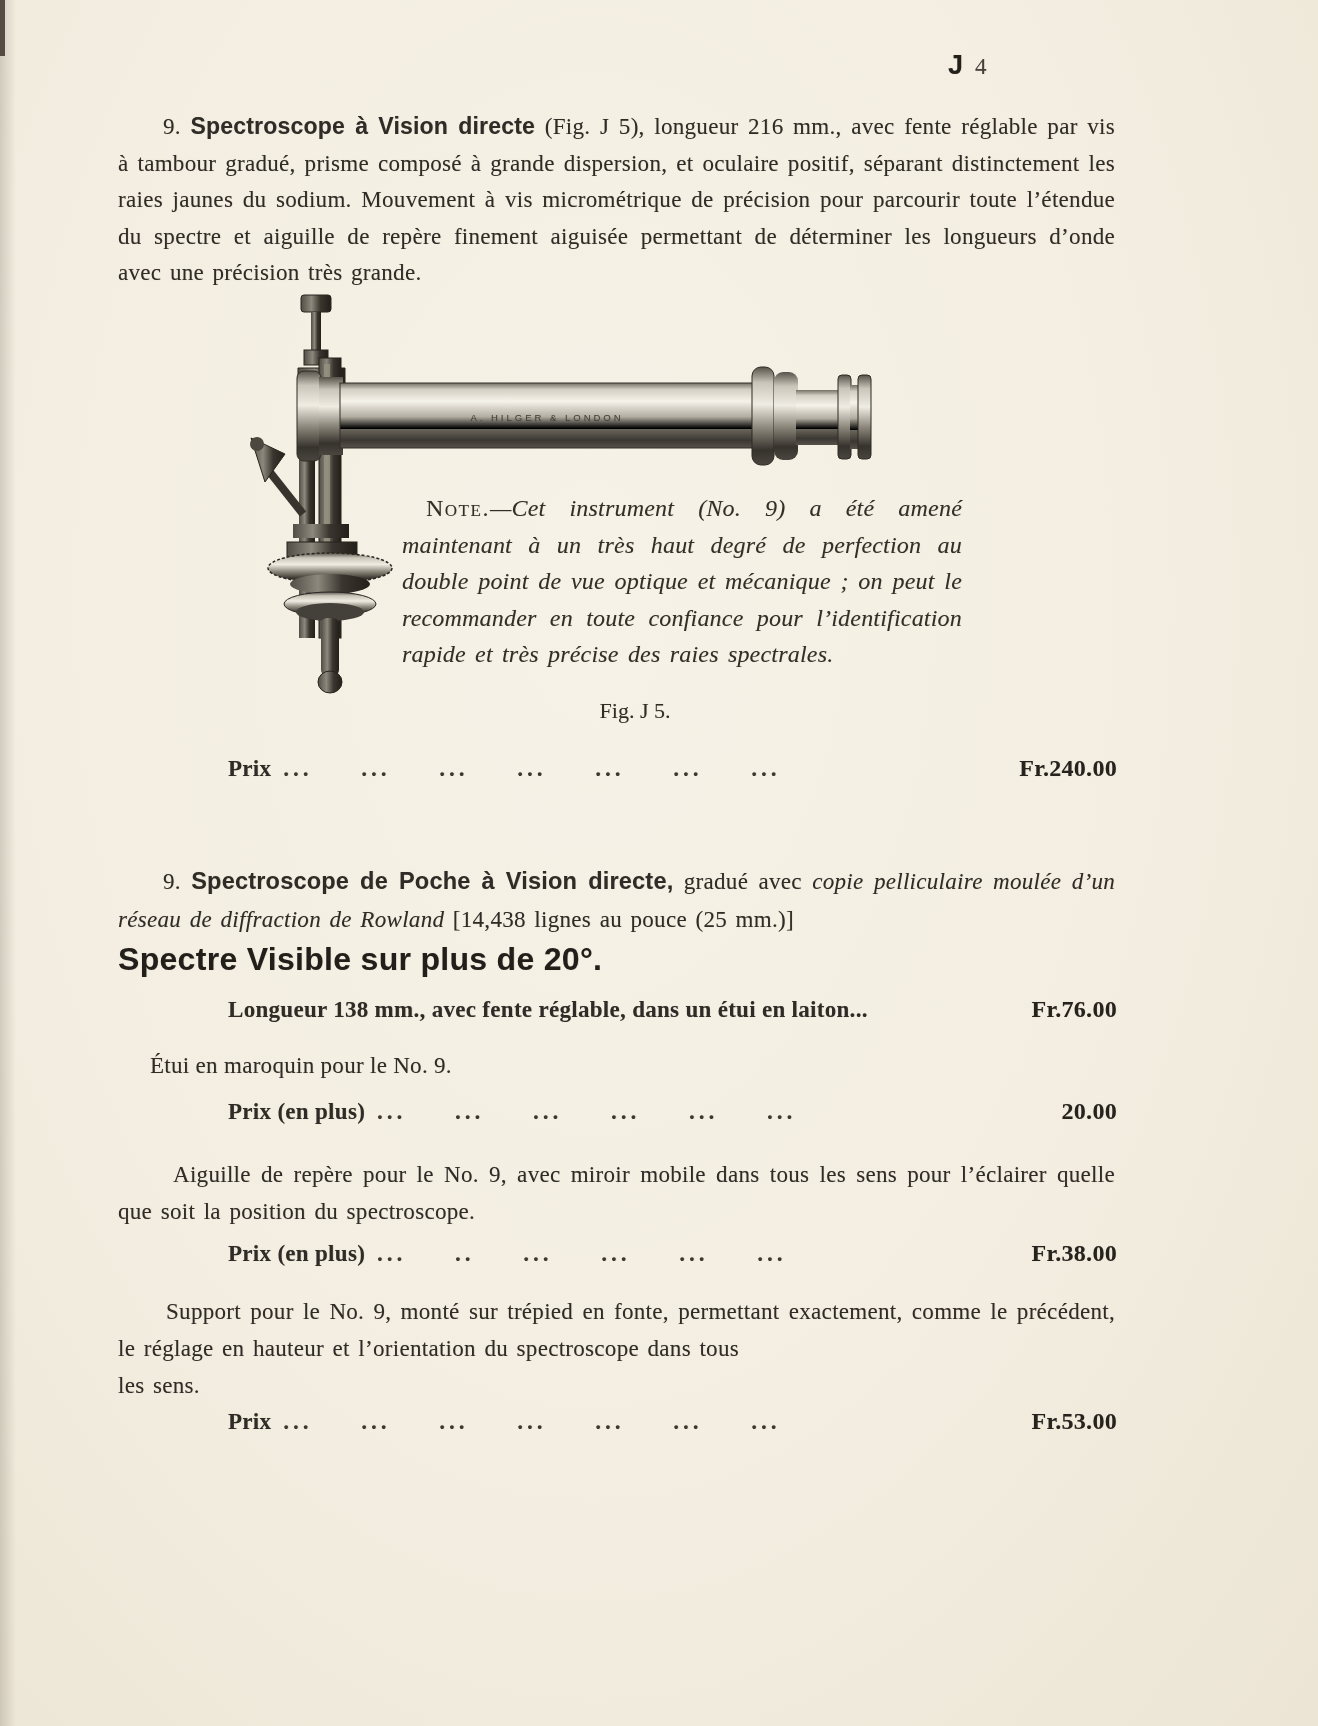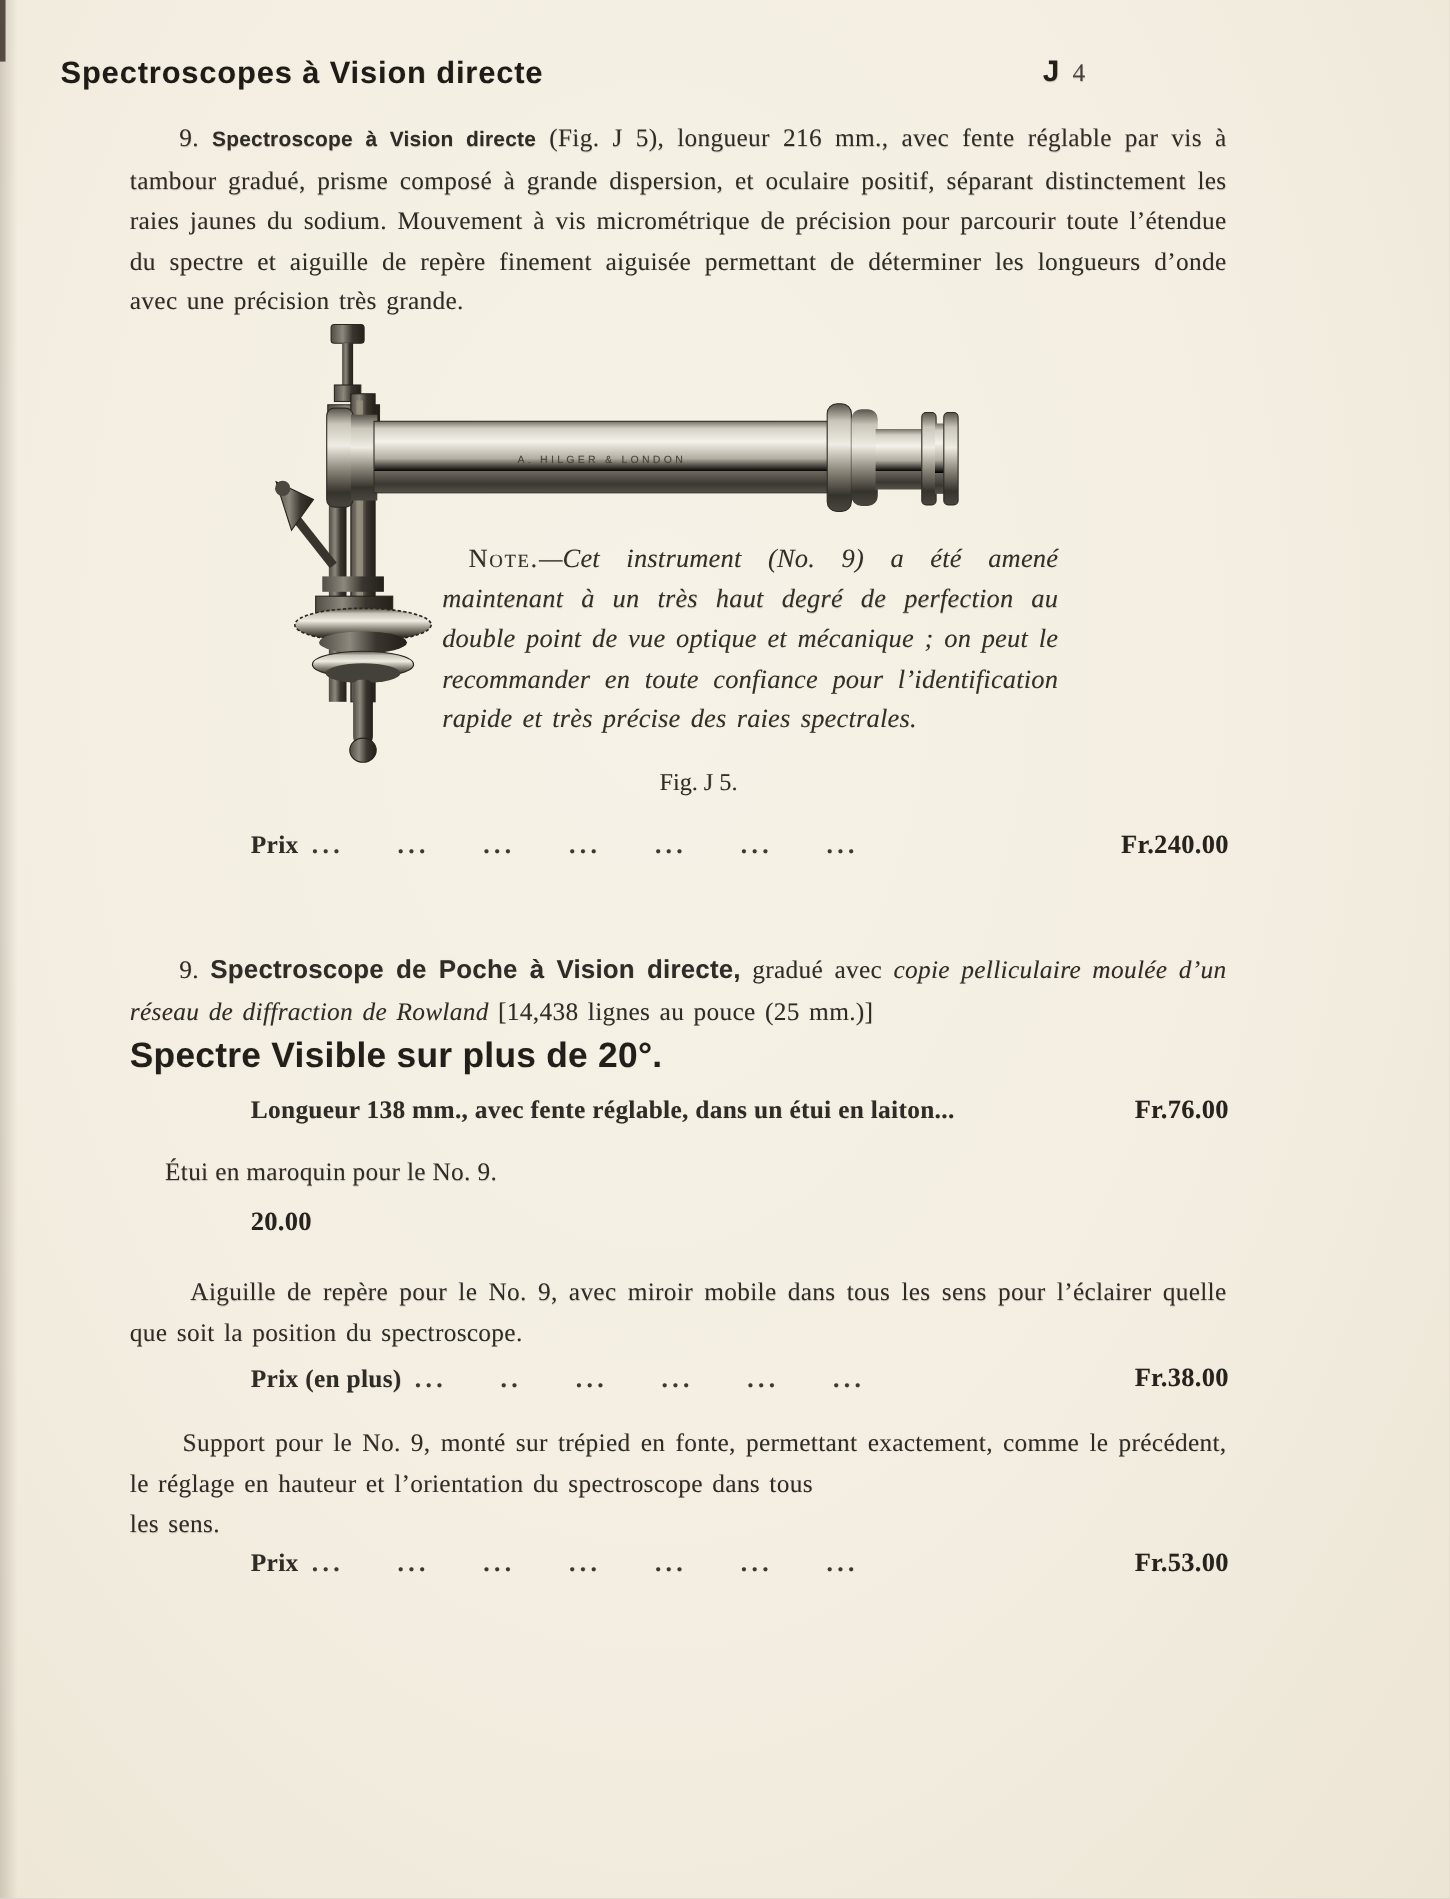--- a/index.html
+++ b/index.html
@@ -23,21 +23,21 @@
     letter-spacing:0.8px; color:#1f1c18; margin:0; }
   .pageref{ position:absolute; left:948px; top:50px; white-space:nowrap; }
   .pageref .j{ font-size:27px; color:#231f1b; }
   .pageref .n{ font-family:"Liberation Serif", serif; font-weight:400; font-size:23px;
     margin-left:12px; color:#45403a; }
 
   .para{ position:absolute; left:118px; width:997px; margin:0;
     text-align:justify; font-size:23px; line-height:36.6px;
     letter-spacing:0.3px; word-spacing:2.5px; }
   .indent45{ text-indent:45px; }
-  .inline-title9{ font-size:19px; letter-spacing:0.2px; }
+  .inline-title9{ font-size:23px; letter-spacing:0.2px; }
   .inline-title10{ font-size:23.5px; letter-spacing:0.2px; }
 
   .figure{ position:absolute; left:235px; top:292px; width:730px; height:430px; }
 
   .note{ position:absolute; left:402px; top:490px; width:560px;
     text-align:justify; text-indent:24px; font-size:24px; line-height:36.5px;
     font-style:italic; word-spacing:3px; letter-spacing:0.2px; color:#332e28; }
   .note .notelabel{ font-style:normal; font-variant:small-caps; letter-spacing:1.5px; }
   .figcap{ position:absolute; left:540px; top:698px; width:190px;
     text-align:center; font-size:22px; color:#322d27; }
@@ -59,21 +59,20 @@
   .footer{ position:absolute; left:118px; top:1582px; width:997px; text-align:center;
     font-size:26px; font-weight:700; letter-spacing:0.6px; word-spacing:5px; color:#2b2721; }
 </style>
 </head>
 <body>
 
 <div class="page">
   <div class="edge-left"></div>
   <div class="scan-mark"></div>
 
-  <h1 class="header-title bsans">Spectroscopes à Vision directe</h1>
   <div class="pageref">
     <span class="j bsans">J</span><span class="n">4</span>
   </div>
 
   <p class="para indent45" style="top:108px;">
     <span>9. </span><span class="bsans inline-title9">Spectroscope à Vision directe</span><span> (Fig. J 5), longueur 216 mm., avec fente réglable par vis à tambour gradué, prisme composé à grande dispersion, et oculaire positif, séparant distinctement les raies jaunes du sodium.  Mouvement à vis micrométrique de précision pour parcourir toute l’étendue du spectre et aiguille de repère finement aiguisée permettant de déterminer les longueurs d’onde avec une précision très grande.</span>
   </p>
 
   <div class="figure">
     <svg viewBox="0 0 730 430" width="730" height="430">
@@ -160,20 +159,21 @@
     <span class="spectre">Spectre Visible sur plus de 20°.</span>
   </div>
 
   <div class="prow" style="top:996px;">
     <span class="lbl"><span>Longueur 138 mm., avec fente réglable, dans un étui en laiton...</span><span class="dots"></span></span>
     <span class="pprice">Fr.76.00</span>
   </div>
 
   <div class="etui-heading">Étui en maroquin pour le No. 9.</div>
   <div class="prow" style="top:1098px;">
+    <span class="lbl"><span>Prix (en plus)</span><span class="dots">...&nbsp;&nbsp;&nbsp;&nbsp;&nbsp;...&nbsp;&nbsp;&nbsp;&nbsp;&nbsp;...&nbsp;&nbsp;&nbsp;&nbsp;&nbsp;...&nbsp;&nbsp;&nbsp;&nbsp;&nbsp;...&nbsp;&nbsp;&nbsp;&nbsp;&nbsp;...</span></span>
     <span class="pprice">20.00</span>
   </div>
 
   <p class="para" style="top:1156px; text-indent:55px; line-height:37px;">Aiguille de repère pour le No. 9, avec miroir mobile dans tous les sens pour l’éclairer quelle que soit la position du spectroscope.</p>
   <div class="prow" style="top:1240px;align-items:center;">
     <span class="lbl"><span>Prix (en plus)</span><span class="dots">...&nbsp;&nbsp;&nbsp;&nbsp;&nbsp;..&nbsp;&nbsp;&nbsp;&nbsp;&nbsp;...&nbsp;&nbsp;&nbsp;&nbsp;&nbsp;...&nbsp;&nbsp;&nbsp;&nbsp;&nbsp;...&nbsp;&nbsp;&nbsp;&nbsp;&nbsp;...</span></span>
     <span class="pprice">Fr.38.00</span>
   </div>
 
   <p class="para" style="top:1293px; text-indent:48px; line-height:37px;">

